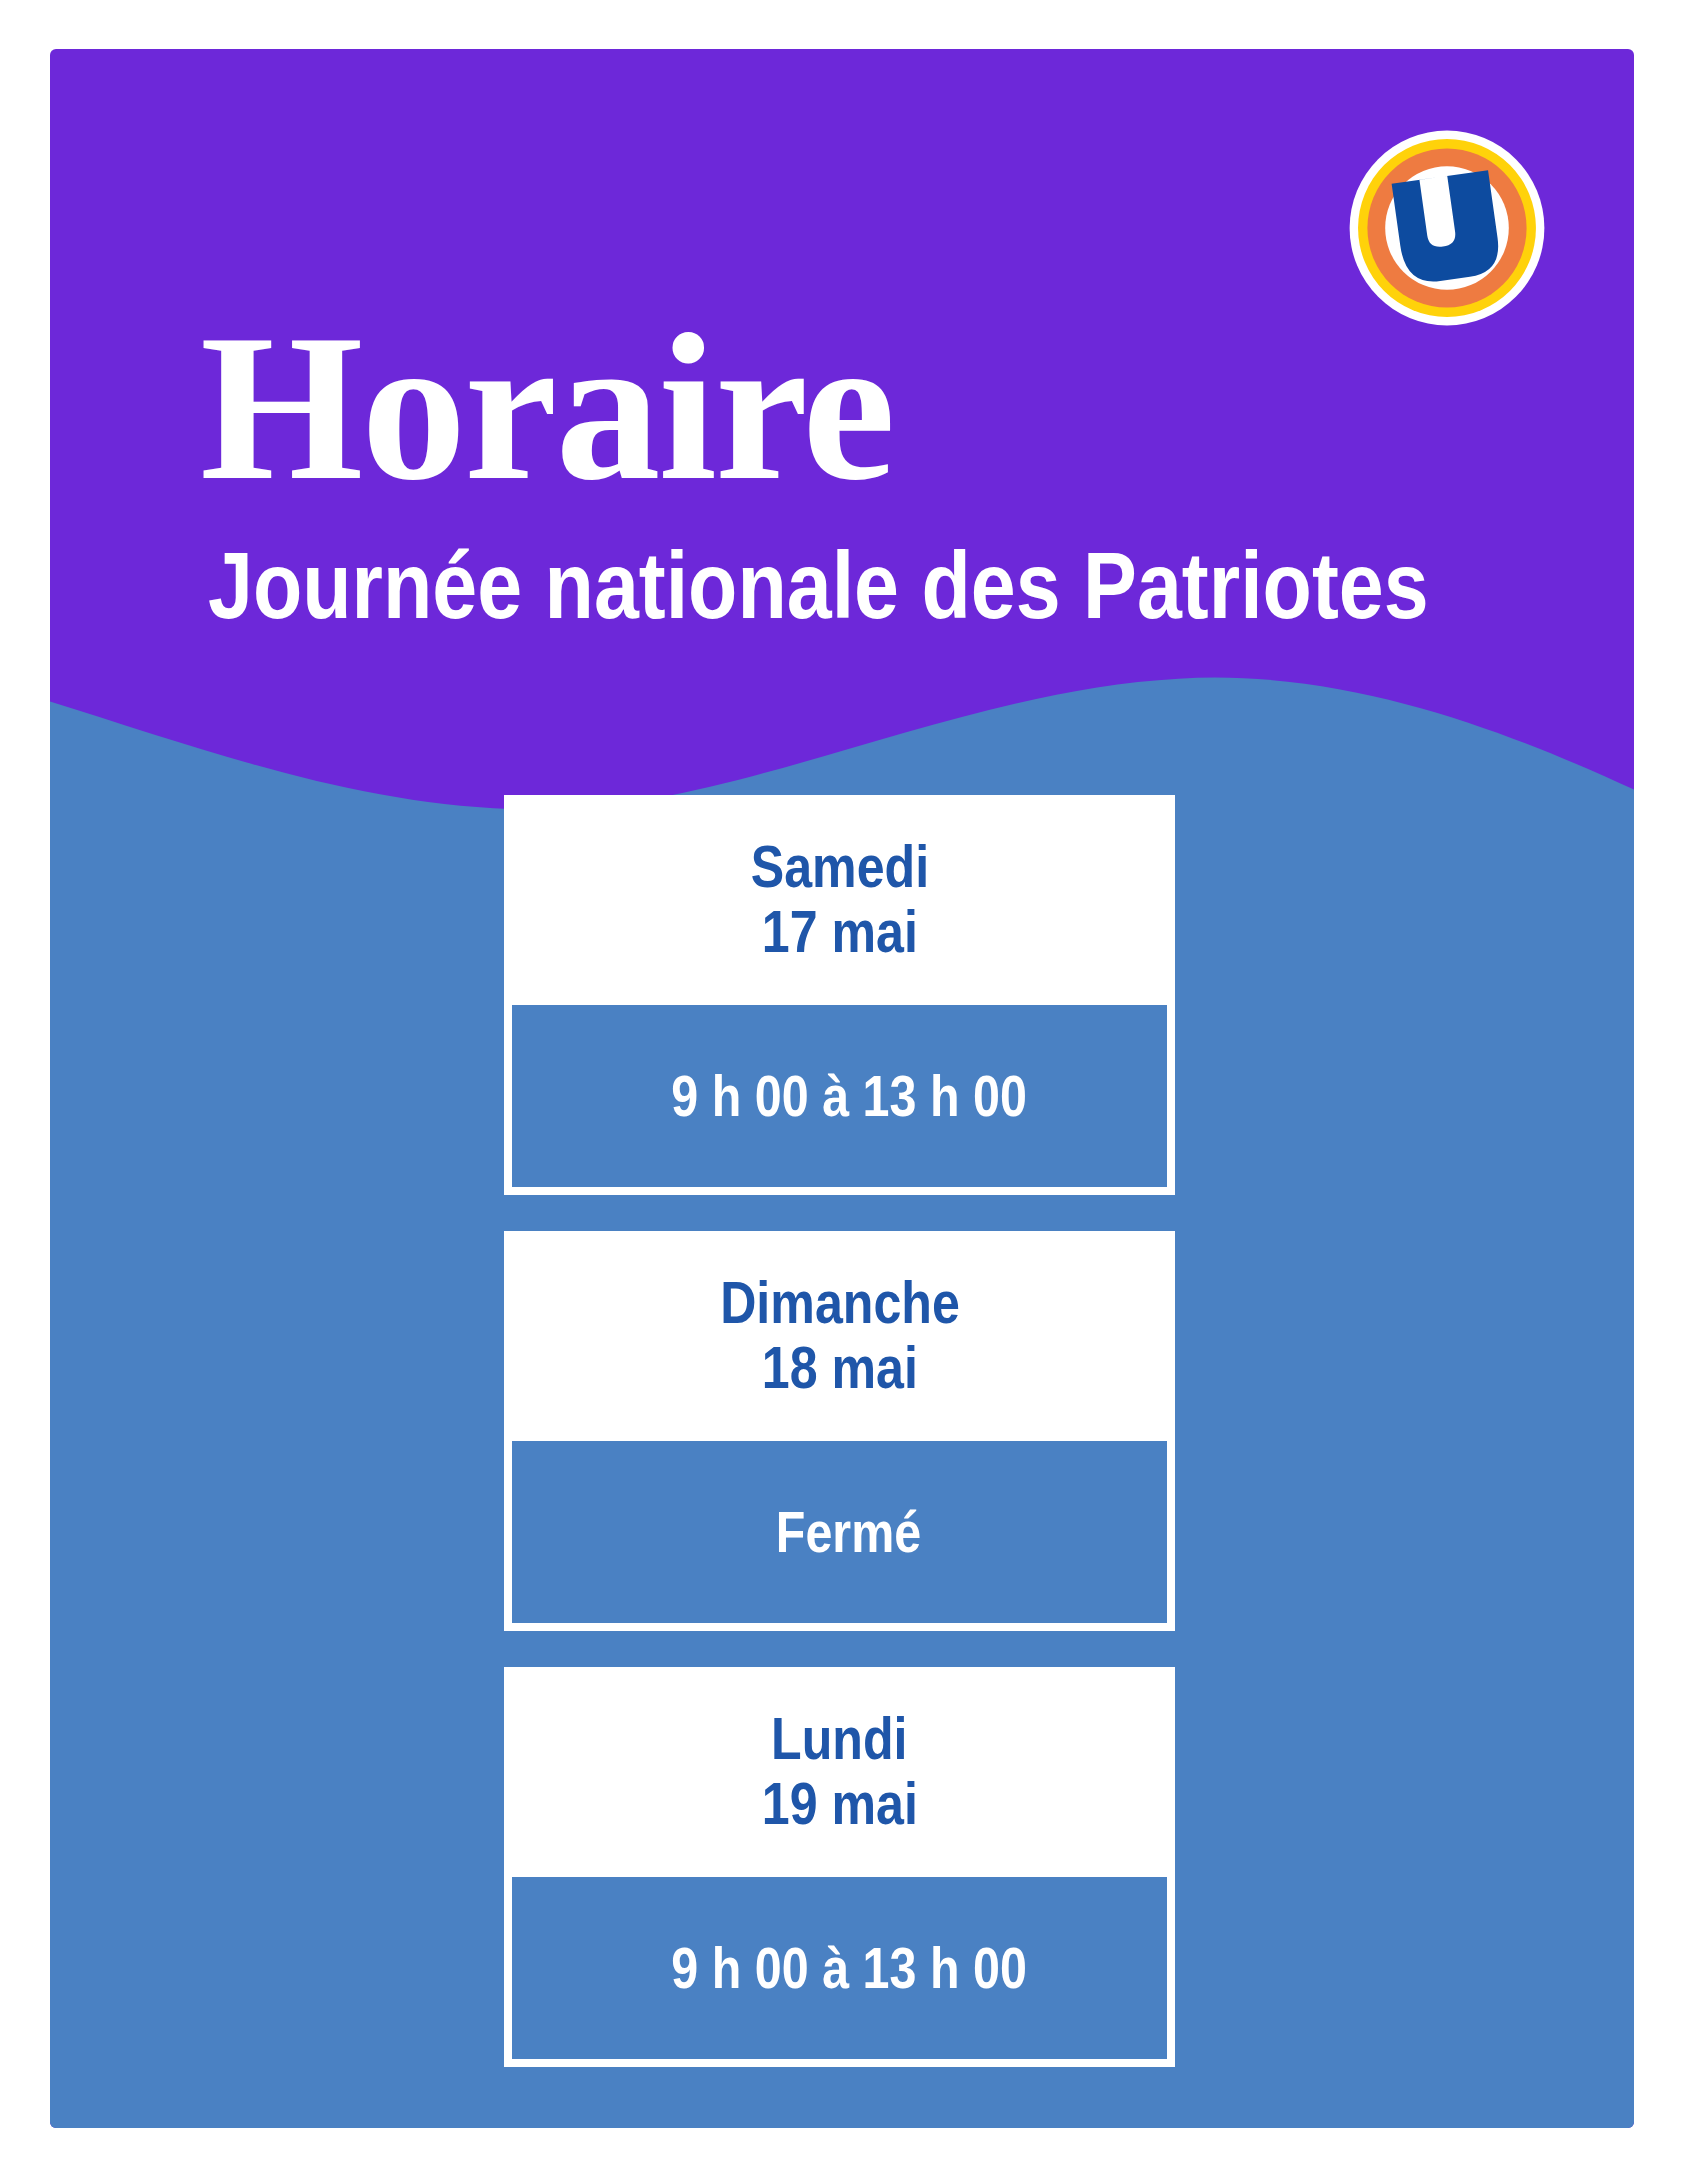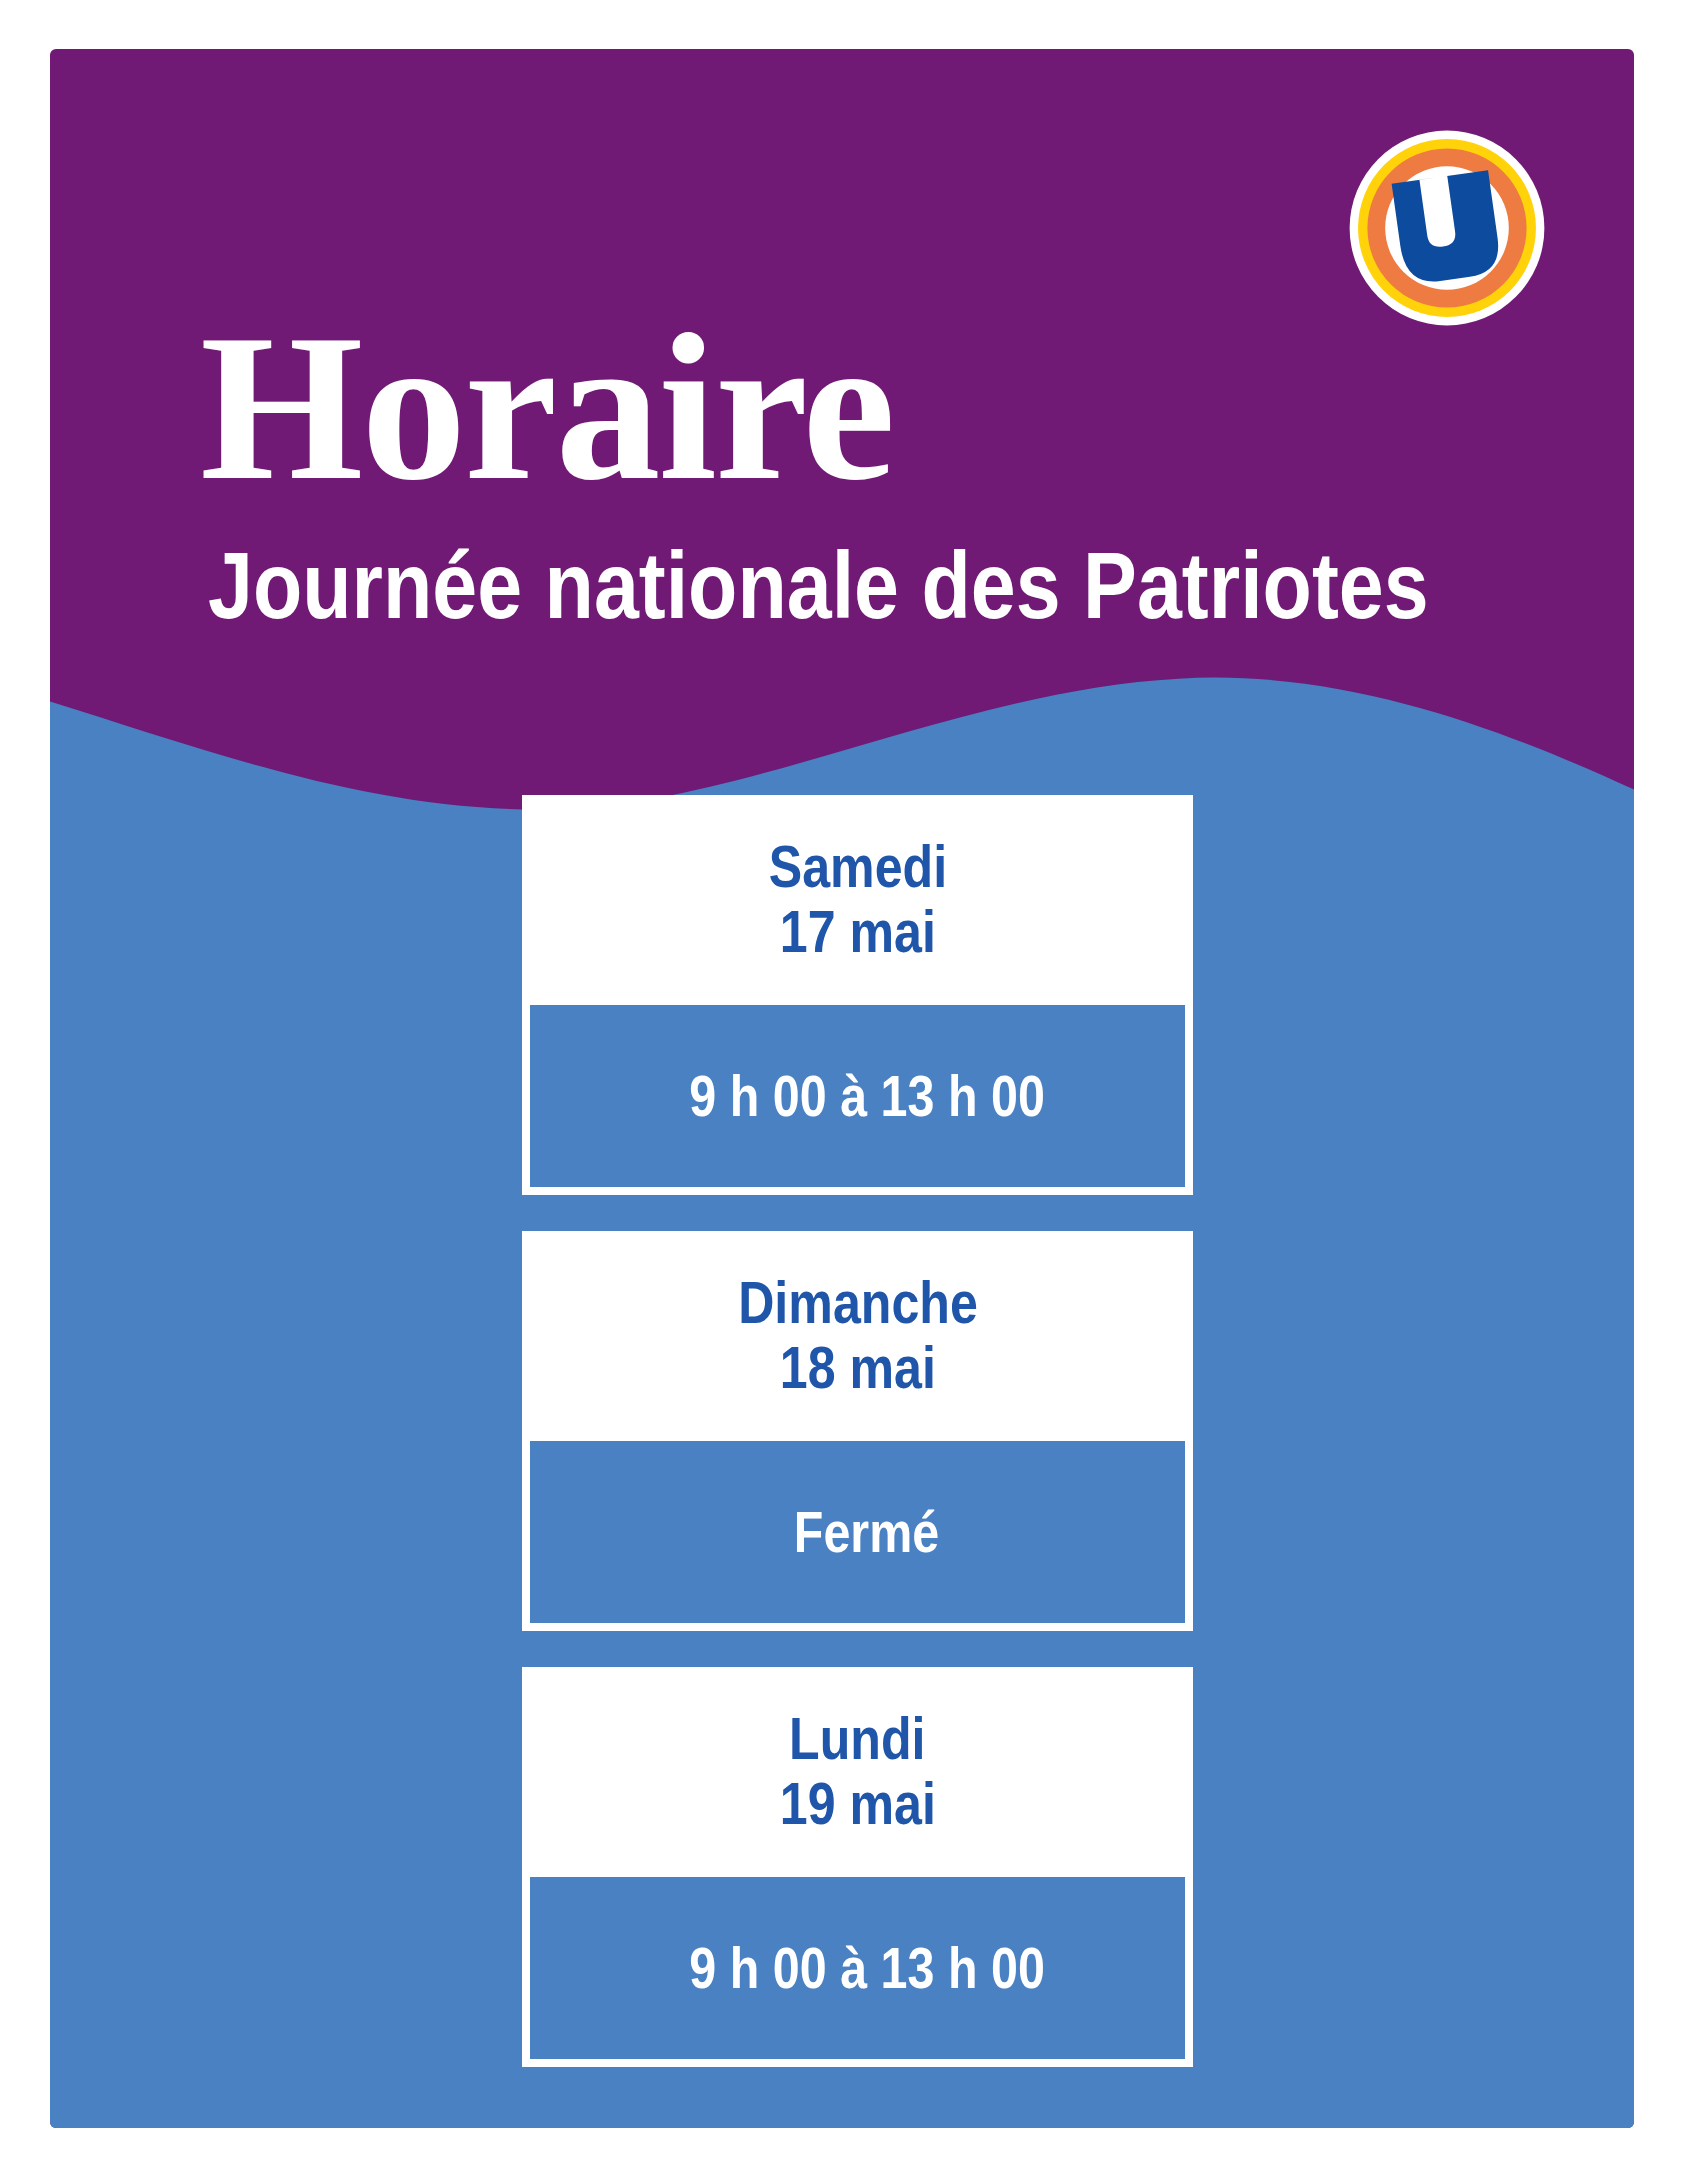--- a/index.html
+++ b/index.html
@@ -6,38 +6,38 @@
   body{
     width:1683px;height:2178px;
     background:#ffffff;
     font-family:"Liberation Sans", sans-serif;
     position:relative;
     overflow:hidden;
   }
   .page{position:absolute;inset:0;width:1683px;height:2178px;background:#ffffff;}
   .poster{
     position:absolute;left:50px;top:49px;width:1584px;height:2079px;
-    background:#701a75;border-radius:6px;overflow:hidden;
+    background:#6d28d9;border-radius:6px;overflow:hidden;
   }
   .wave-svg{position:absolute;left:0;top:0;width:1584px;height:2079px;display:block;}
   .logo{position:absolute;left:1294px;top:76px;width:206px;height:206px;}
   .title{
     position:absolute;left:150px;top:253px;
     font-family:"Liberation Serif", serif;
     font-weight:bold;font-size:210px;line-height:1;
     letter-spacing:-2px;color:#ffffff;white-space:nowrap;
   }
   .subtitle{
     position:absolute;left:158px;top:489px;
     font-weight:bold;font-size:95px;line-height:1;
     color:#ffffff;white-space:nowrap;
     transform:scaleX(0.85);transform-origin:left center;
   }
   .cards{
-    position:absolute;left:472px;top:746px;width:671px;
+    position:absolute;left:454px;top:746px;width:671px;
     display:flex;flex-direction:column;gap:36px;
   }
   .card{
     width:671px;height:400px;background:#ffffff;
     display:flex;flex-direction:column;
   }
   .card-header{
     height:210px;flex:0 0 210px;
     display:flex;flex-direction:column;align-items:center;justify-content:center;
     color:#1f56a9;font-weight:bold;font-size:59px;

